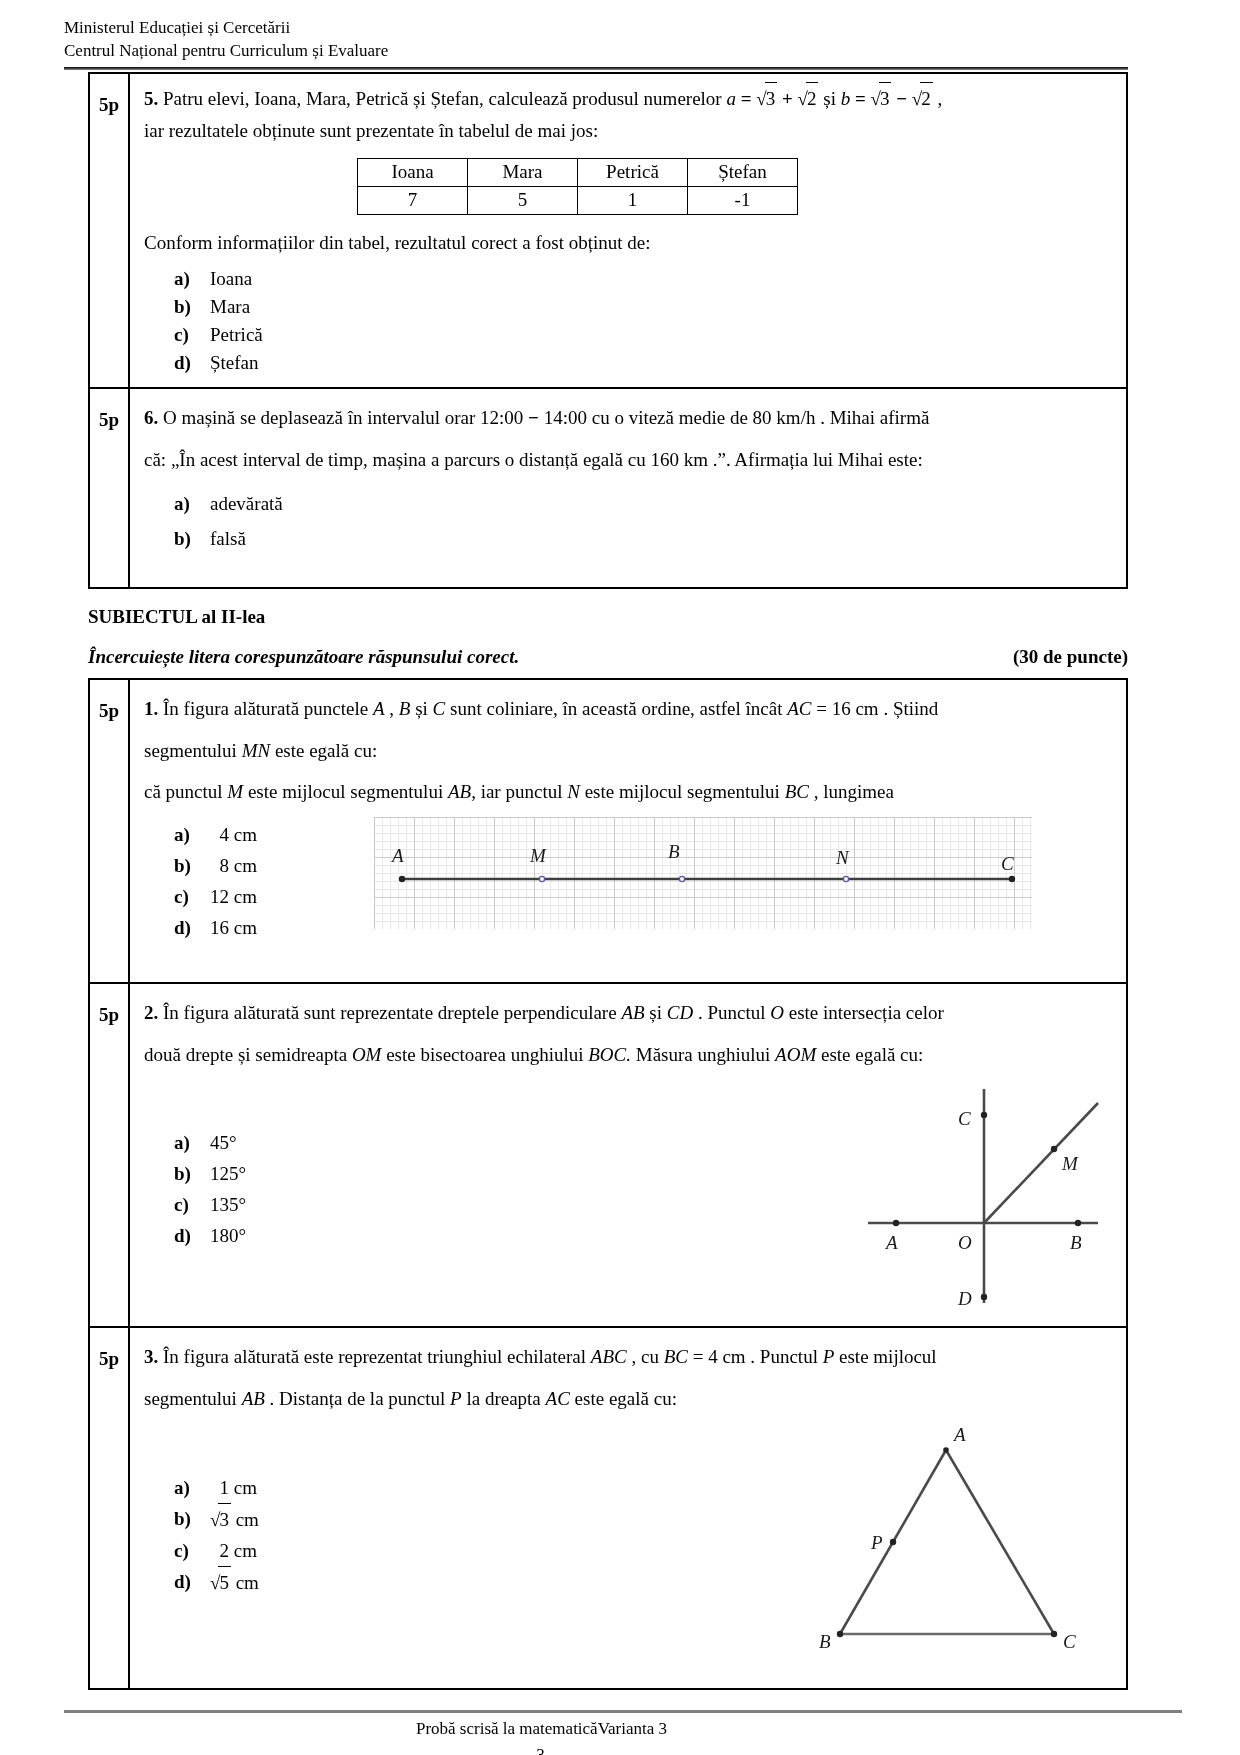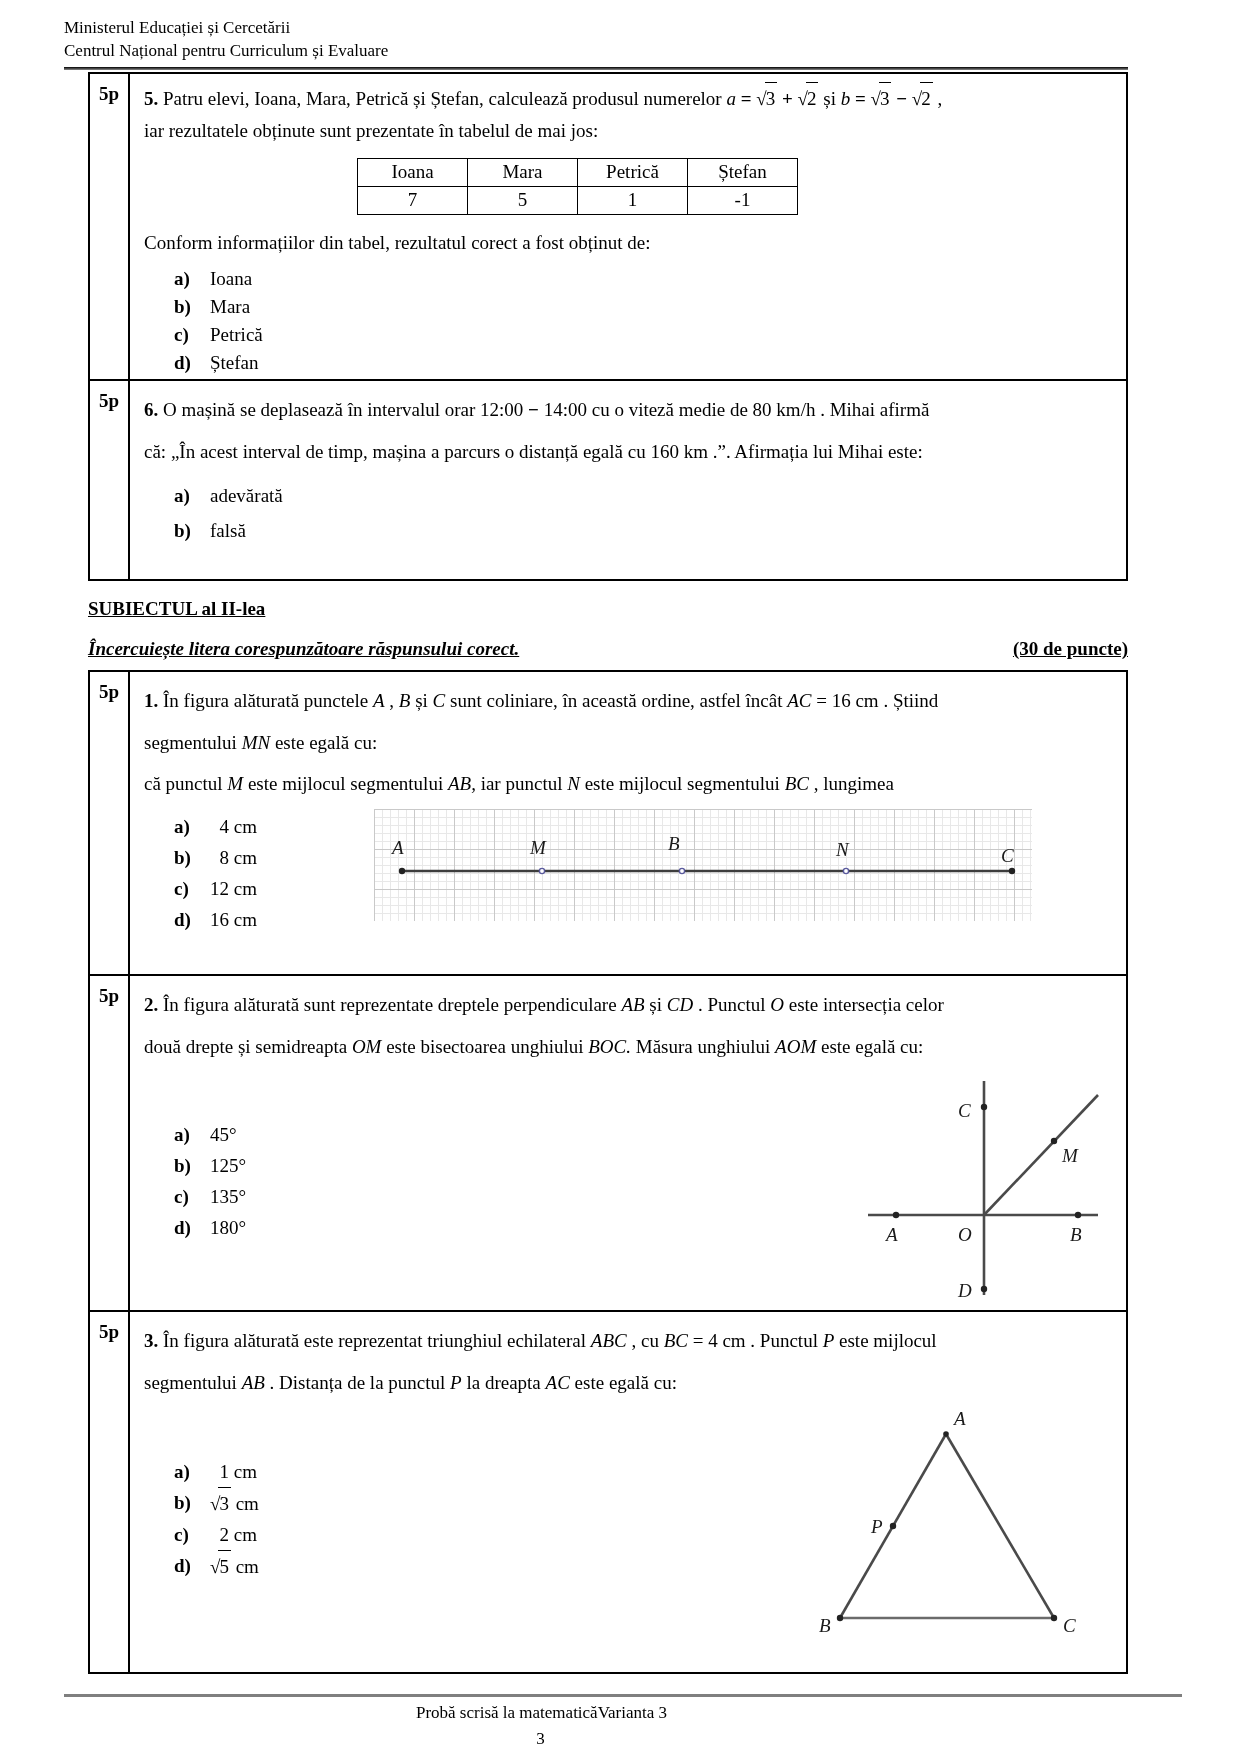--- a/index.html
+++ b/index.html
@@ -9,22 +9,22 @@
 
   
   .page-header { font-size:17px; line-height:1.38; padding-bottom:4px; }
   .header-rule { height:3px; background:linear-gradient(#000,#8a8a8a); margin-bottom:2px; }
 
   
   .main { margin-left:24px; }
   .qbox { display:flex; border:2px solid #000; background:#fff; }
   .qbox + .qbox { margin-top:-2px; }
   .score-cell { width:40px; flex:0 0 40px; border-right:2px solid #000;
-    font-weight:bold; font-size:19px; text-align:center; padding-top:9px; }
-  .content-cell { flex:1; padding:8px 12px 2px 14px; font-size:19px; }
+    font-weight:bold; font-size:19px; text-align:center; padding-top:20px; }
+  .content-cell { flex:1; padding:8px 12px 10px 14px; font-size:19px; }
   .qline { line-height:2.2; }
   .tight .qline { line-height:1.7; }
   .seg-b { font-weight:bold; }
   .seg-i { font-style:italic; }
 
   
   .sqrt { white-space:nowrap; display:inline-block; }
   .sqrt .rad { display:inline-block; border-top:1.6px solid #000; padding:0 2px 0 1px; margin-left:-2px; }
 
   
@@ -34,21 +34,21 @@
 
   
   .options { padding-left:30px; margin-top:6px; }
   .opt { display:flex; line-height:31px; }
   .tight .opt { line-height:28px; }
   .roomy .opt { line-height:35px; }
   .opt-label { font-weight:bold; width:36px; flex:0 0 36px; }
   .opt-text { white-space:pre-wrap; }
 
   
-  .subject-head { margin:14px 0 6px 24px; font-size:19px;text-decoration:underline; }
+  .subject-head { margin:14px 0 6px 24px; font-size:19px; }
   .subject-title { font-weight:bold; line-height:1.5; }
   .subject-instr-row { display:flex; justify-content:space-between; line-height:1.5;margin-top:12px; }
   .subject-instr { font-weight:bold; font-style:italic; }
   .subject-points { font-weight:bold; }
 
   
   .fig-row { display:flex; }
   .fig-row .options { flex:0 0 230px; }
   .opts-down .options { margin-top:52px; }
 

